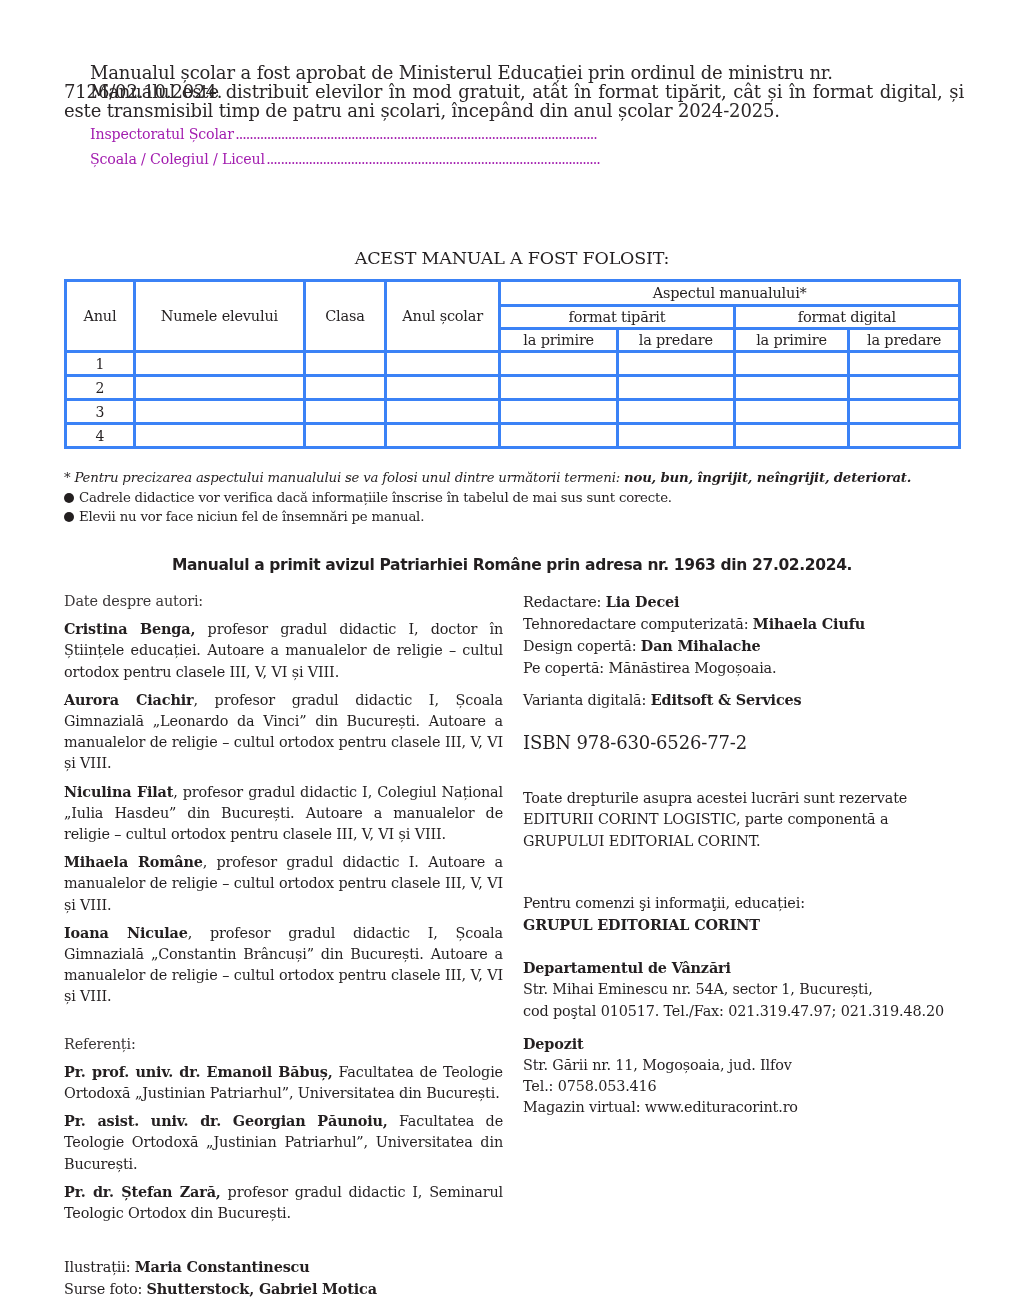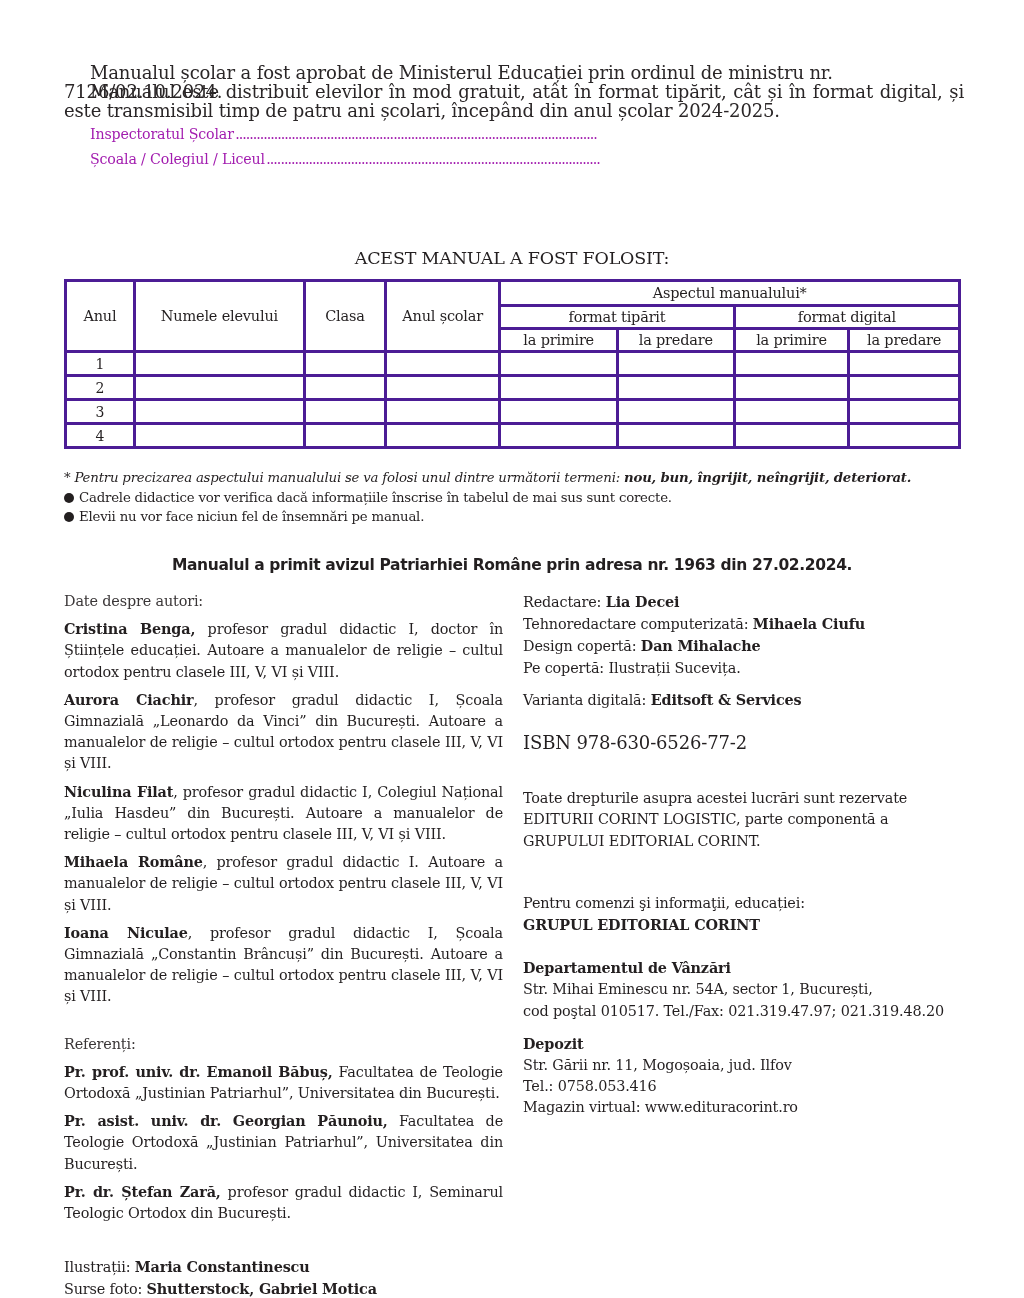--- a/index.html
+++ b/index.html
@@ -15,21 +15,21 @@
 
   .table-title { left: 0; width: 1024px; top: 248px; text-align: center; font-size: 17.5px; letter-spacing: -0.2px; color: #231f20; }
 
   table.usage {
     position: absolute; left: 64px; top: 279px;
     border-collapse: collapse;
     width: 897px;
     font-size: 14.5px; letter-spacing: -0.2px;
   }
   table.usage td, table.usage th {
-    border: 3px solid #4c1d95; padding: 0; text-align: center; font-weight: normal;
+    border: 3px solid #3b82f6; padding: 0; text-align: center; font-weight: normal;
     color: #231f20;
   }
   table.usage tr.h1 th { height: 22px; }
   table.usage tr.h2 th { height: 20px; border-width: 2px 3px 2px 3px; }
   table.usage tr.h3 th { height: 20px; }
   table.usage tr.data td { height: 21px; font-size: 14px; }
 
   .notes { left: 64px; top: 468px; font-size: 13.3px; line-height: 19.5px; letter-spacing: -0.2px; color: #231f20; }
   .notes .note-italic { font-style: italic; }
   .notes .bullet { display: inline-block; width: 10px; height: 10px; border-radius: 50%; background: #231f20; margin-right: 5px; vertical-align: -1px; }
@@ -162,21 +162,21 @@
 
   <p style="margin-top:32px;"><span>Ilustrații: </span><b>Maria Constantinescu</b></p>
   <p><span>Surse foto: </span><b>Shutterstock, Gabriel Motica</b></p>
 
 </div>
 
 <div class="abs col col-right">
   <p><span>Redactare: </span><b>Lia Decei</b></p>
   <p><span>Tehnoredactare computerizată: </span><b>Mihaela Ciufu</b></p>
   <p><span>Design copertă: </span><b>Dan Mihalache</b></p>
-  <p>Pe copertă: Ilustrații Sucevița.</p>
+  <p>Pe copertă: Mănăstirea Mogoșoaia.</p>
   <p class="gap6" style="margin-top:10px !important;"><span>Varianta digitală: </span><b>Editsoft &amp; Services</b></p>
   <p class="isbn" style="margin-top:21px; font-size:18px;">ISBN 978-630-6526-77-2</p>
 
   <p style="margin-top:35px;">Toate drepturile asupra acestei lucrări sunt rezervate</p>
   <p>EDITURII CORINT LOGISTIC, parte componentă a</p>
   <p>GRUPULUI EDITORIAL CORINT.</p>
 
   <p style="margin-top:41px;">Pentru comenzi şi informaţii, educației:</p>
   <p><b>GRUPUL EDITORIAL CORINT</b></p>
 

